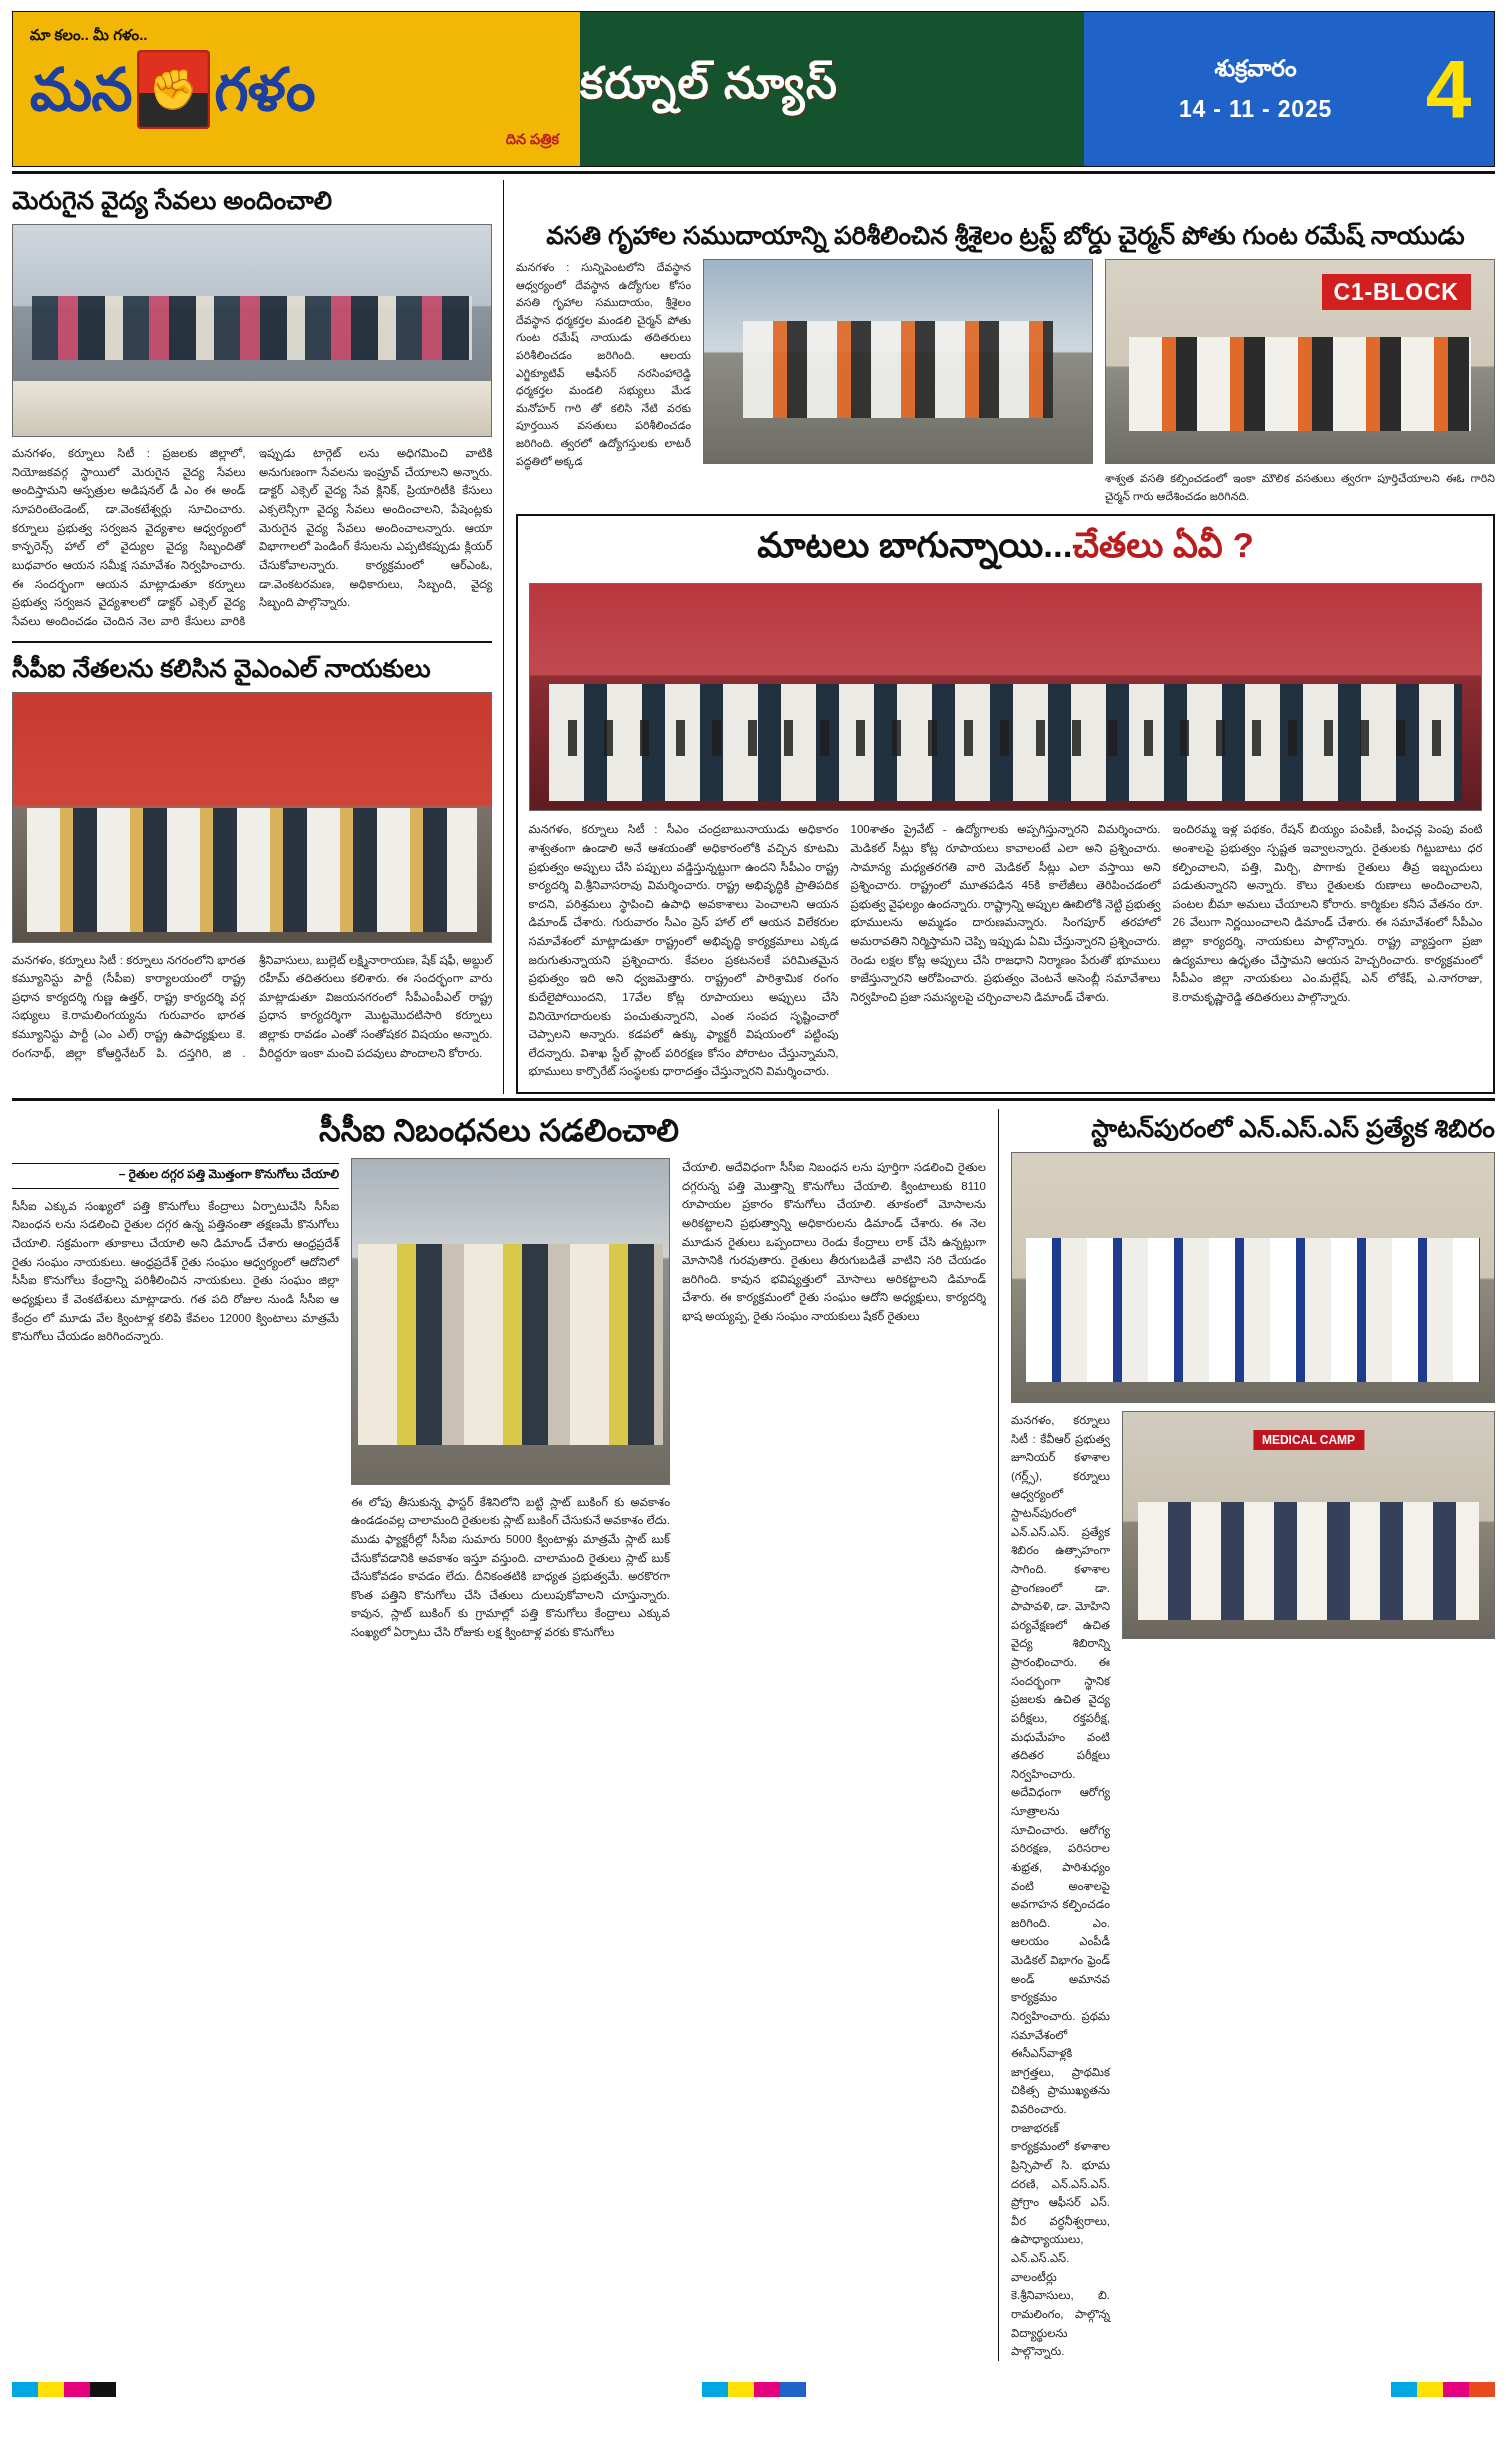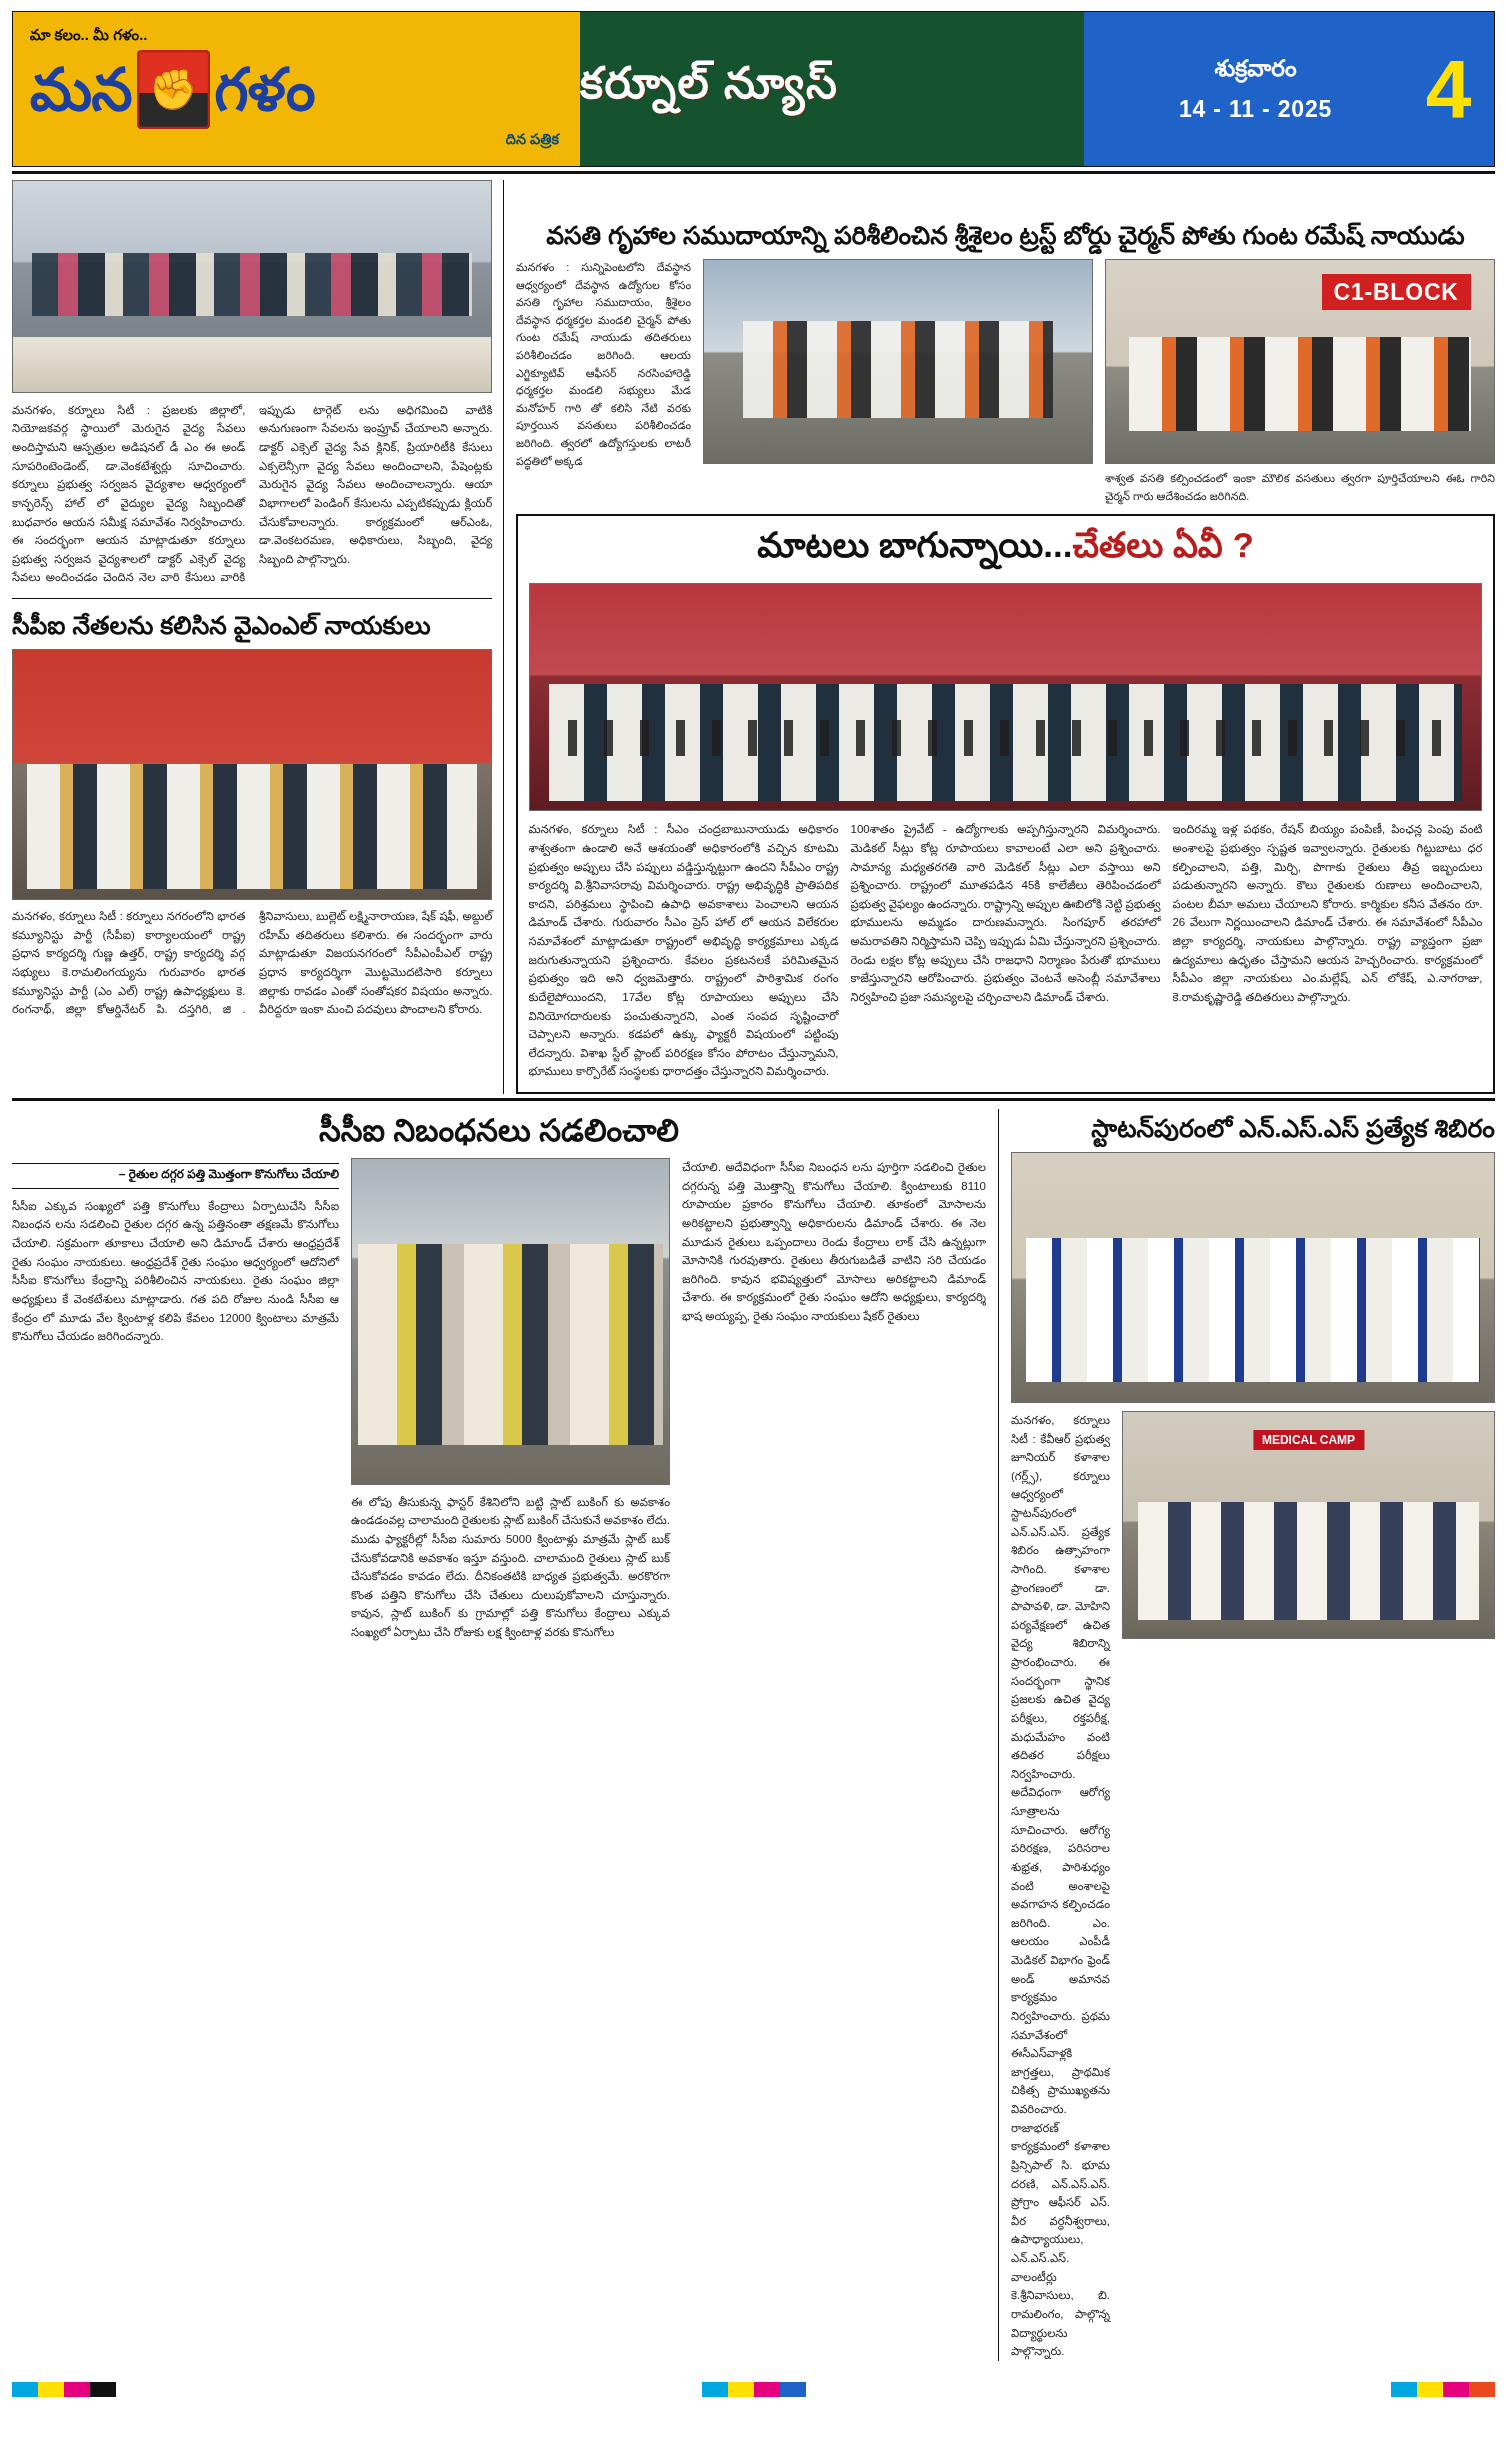--- a/index.html
+++ b/index.html
@@ -53,21 +53,21 @@
   .fist-badge {
     width: 73px; height: 79px;
     background: linear-gradient(180deg,#e03020 0%, #e03020 55%, #2a2a2a 55%, #2a2a2a 100%);
     border-radius: 4.6px;
     display:flex; align-items:center; justify-content:center;
     color:#fff; font-size: 39px;
     box-shadow: inset 0 0 0 2.3px #b5241a;
   }
   .mast-sub {
     font-size: 14.4px;
-    color:#0c4a6e;
+    color:#b91c1c;
     align-self:flex-end;
     margin-right: 21px;
     margin-top: 1.5px;
     font-weight:bold;
   }
   .mast-mid {
     flex: 1;
     background: #14532d;
     display:flex;
     align-items:center;
@@ -288,20 +288,21 @@
       <div class="mast-pageno">4</div>
     </div>
   </div>
   <div class="rule-thick"></div>
 
   <div class="band-top">
 
     <div class="col-a">
 
       <article>
+        <h2 class="head">మెరుగైన వైద్య సేవలు అందించాలి</h2>
         <div class="photo ph-meeting"></div>
         <div class="body-txt two-col" style="margin-top:7.6px">మనగళం, కర్నూలు సిటీ : ప్రజలకు జిల్లాలో, నియోజకవర్గ స్థాయిలో మెరుగైన వైద్య సేవలు అందిస్తామని ఆస్పత్రుల అడిషనల్ డీ ఎం ఈ అండ్ సూపరింటెండెంట్, డా.వెంకటేశ్వర్లు సూచించారు. కర్నూలు ప్రభుత్వ సర్వజన వైద్యశాల ఆధ్వర్యంలో కాన్ఫరెన్స్ హాల్ లో వైద్యుల వైద్య సిబ్బందితో బుధవారం ఆయన సమీక్ష సమావేశం నిర్వహించారు. ఈ సందర్భంగా ఆయన మాట్లాడుతూ కర్నూలు ప్రభుత్వ సర్వజన వైద్యశాలలో డాక్టర్ ఎక్సెల్ వైద్య సేవలు అందించడం చెందిన నెల వారి కేసులు వారికి ఇప్పుడు టార్గెట్ లను అధిగమించి వాటికి అనుగుణంగా సేవలను ఇంప్రూవ్ చేయాలని అన్నారు. డాక్టర్ ఎక్సెల్ వైద్య సేవ క్లినిక్, ప్రియారిటీకి కేసులు ఎక్సలెన్సీగా వైద్య సేవలు అందించాలని, పేషెంట్లకు మెరుగైన వైద్య సేవలు అందించాలన్నారు. ఆయా విభాగాలలో పెండింగ్ కేసులను ఎప్పటికప్పుడు క్లియర్ చేసుకోవాలన్నారు. కార్యక్రమంలో ఆర్ఎంఓ, డా.వెంకటరమణ, అధికారులు, సిబ్బంది, వైద్య సిబ్బంది పాల్గొన్నారు.</div>
       </article>
 
       <div class="divider"></div>
 
       <article>
         <h2 class="head">సీపీఐ నేతలను కలిసిన వైఎంఎల్ నాయకులు</h2>
         <div class="photo ph-cpi"></div>
         <div class="body-txt two-col" style="margin-top:7.6px">మనగళం, కర్నూలు సిటీ : కర్నూలు నగరంలోని భారత కమ్యూనిస్టు పార్టీ (సీపీఐ) కార్యాలయంలో రాష్ట్ర ప్రధాన కార్యదర్శి గుణ్ణ ఉత్తర్, రాష్ట్ర కార్యదర్శి వర్గ సభ్యులు కె.రామలింగయ్యను గురువారం భారత కమ్యూనిస్టు పార్టీ (ఎం ఎల్) రాష్ట్ర ఉపాధ్యక్షులు కె. రంగనాథ్, జిల్లా కోఆర్డినేటర్ పి. దస్తగిరి, జి . శ్రీనివాసులు, బుల్లెట్ లక్ష్మినారాయణ, షేక్ షఫీ, అబ్దుల్ రహీమ్ తదితరులు కలిశారు. ఈ సందర్భంగా వారు మాట్లాడుతూ విజయనగరంలో సీపీఎంపీఎల్ రాష్ట్ర ప్రధాన కార్యదర్శిగా మొట్టమొదటిసారి కర్నూలు జిల్లాకు రావడం ఎంతో సంతోషకర విషయం అన్నారు. వీరిద్దరూ ఇంకా మంచి పదవులు పొందాలని కోరారు.</div>

